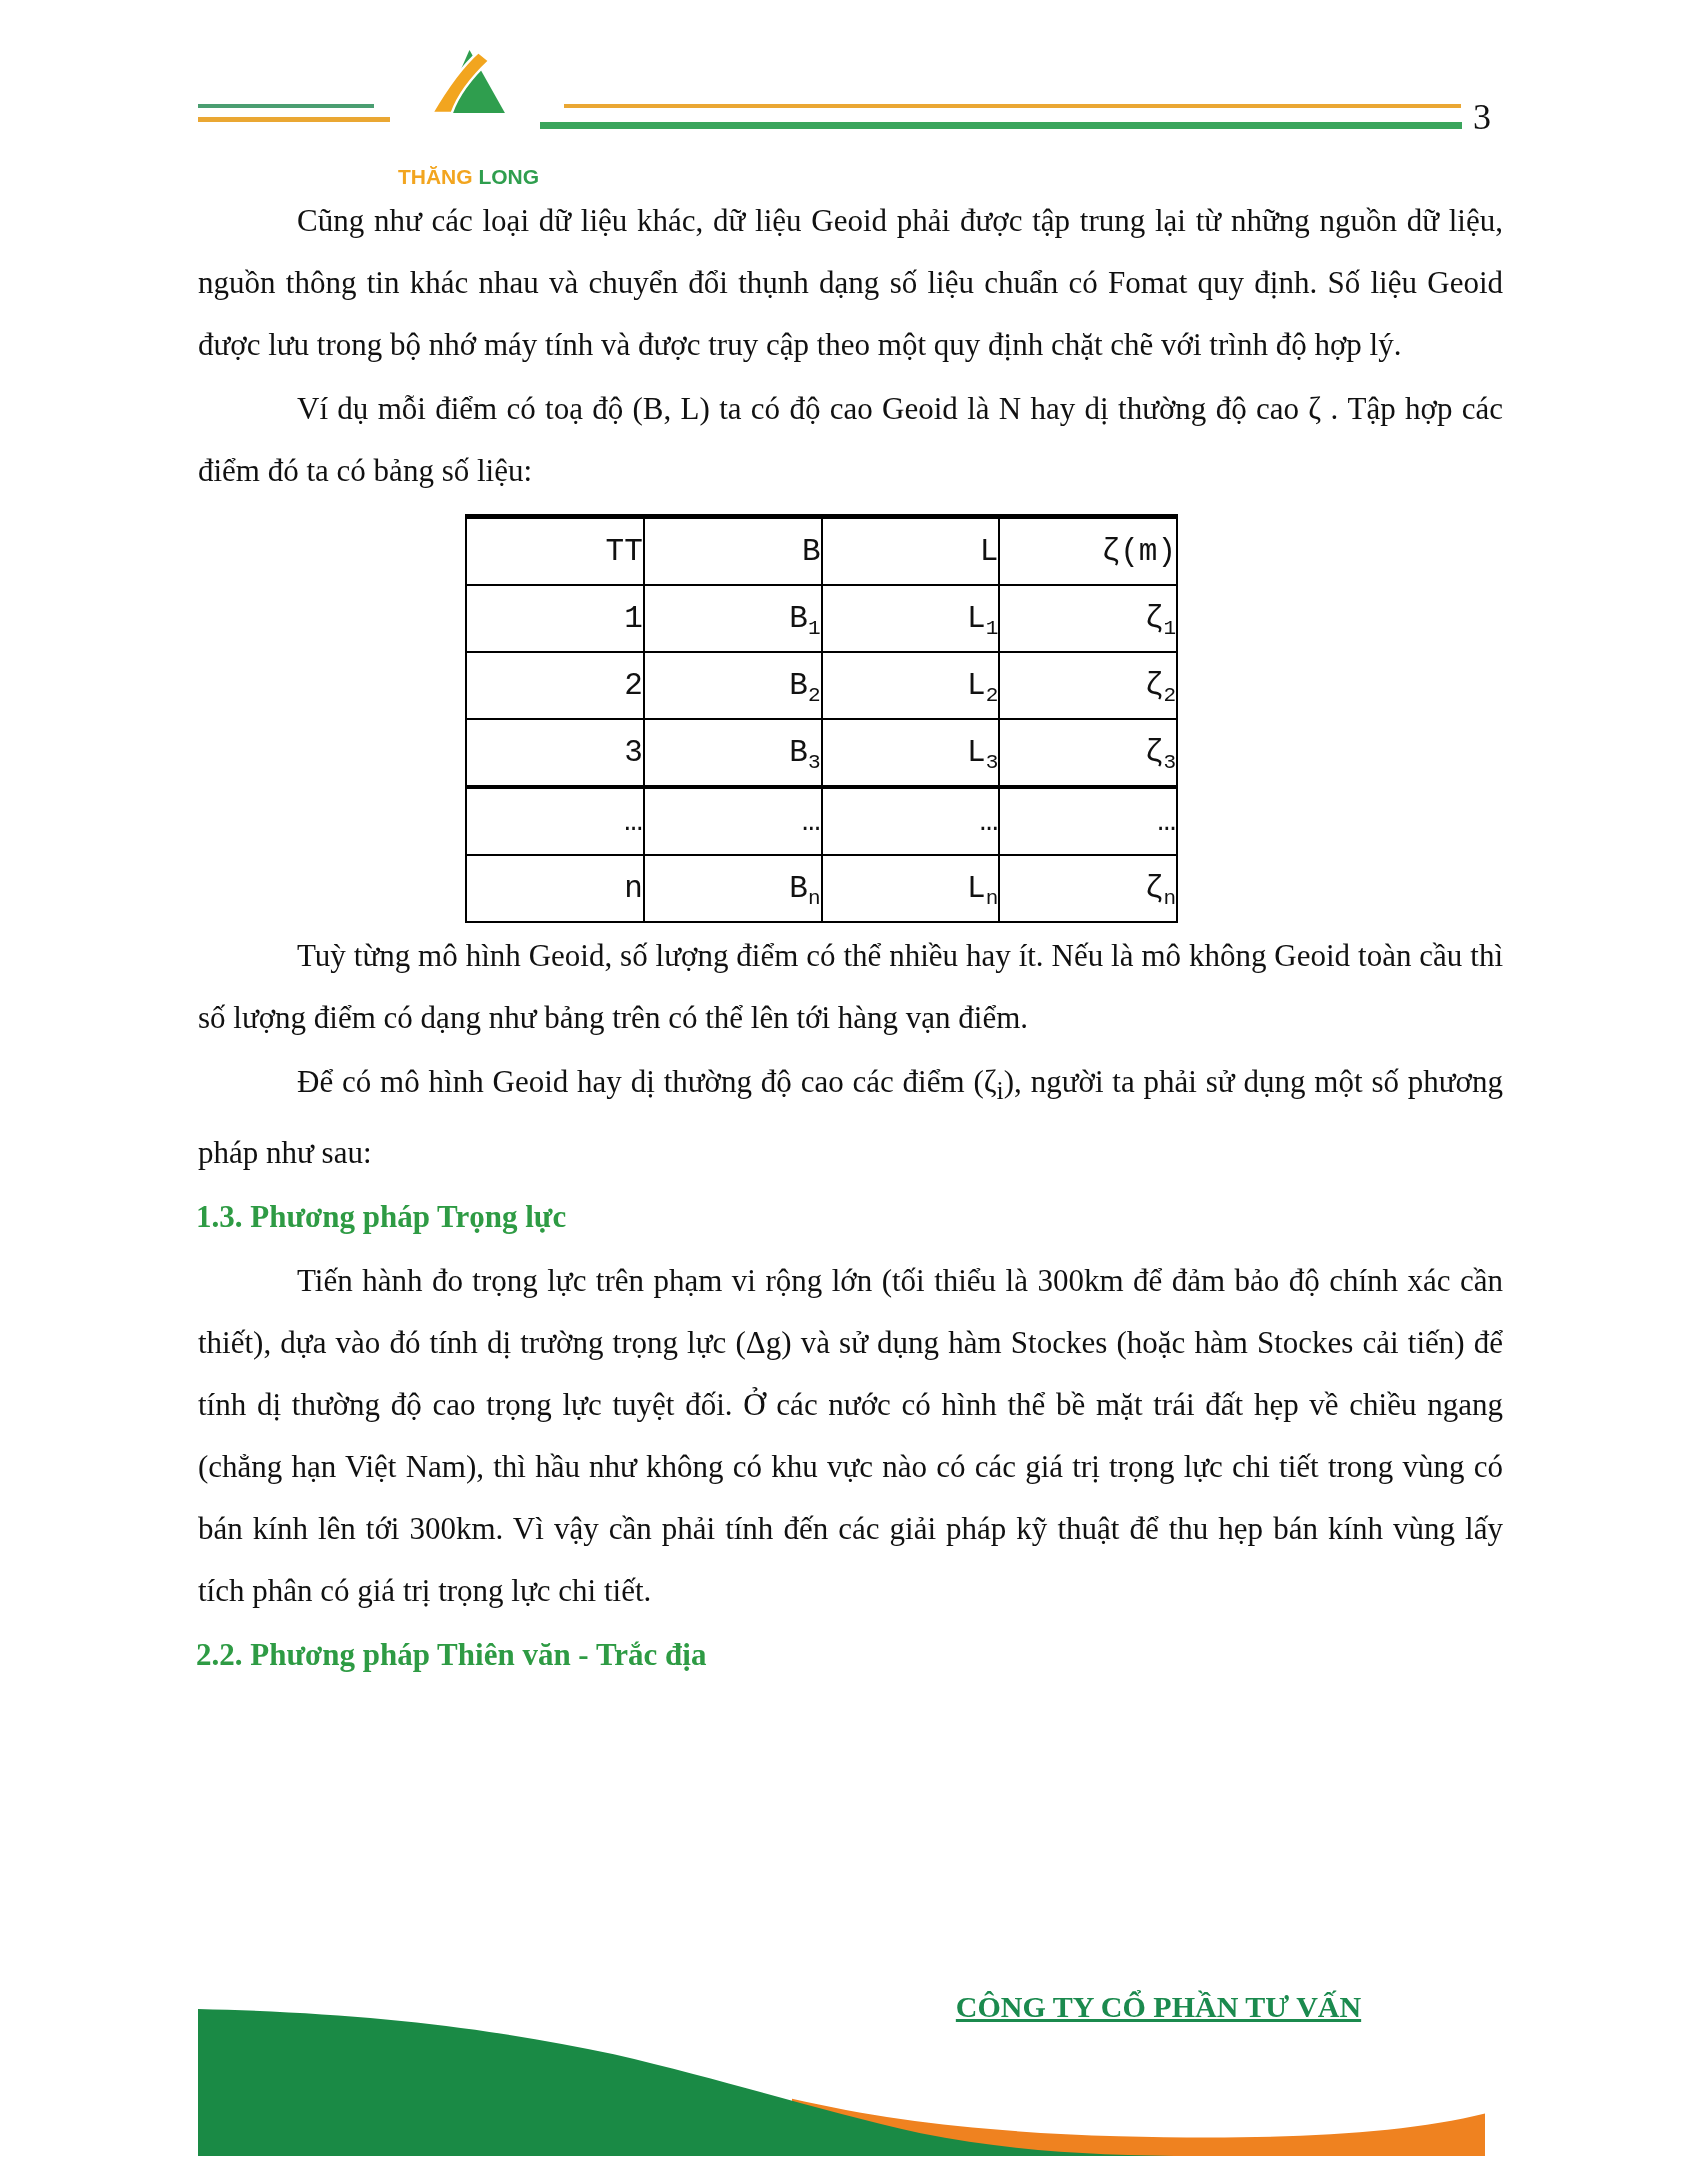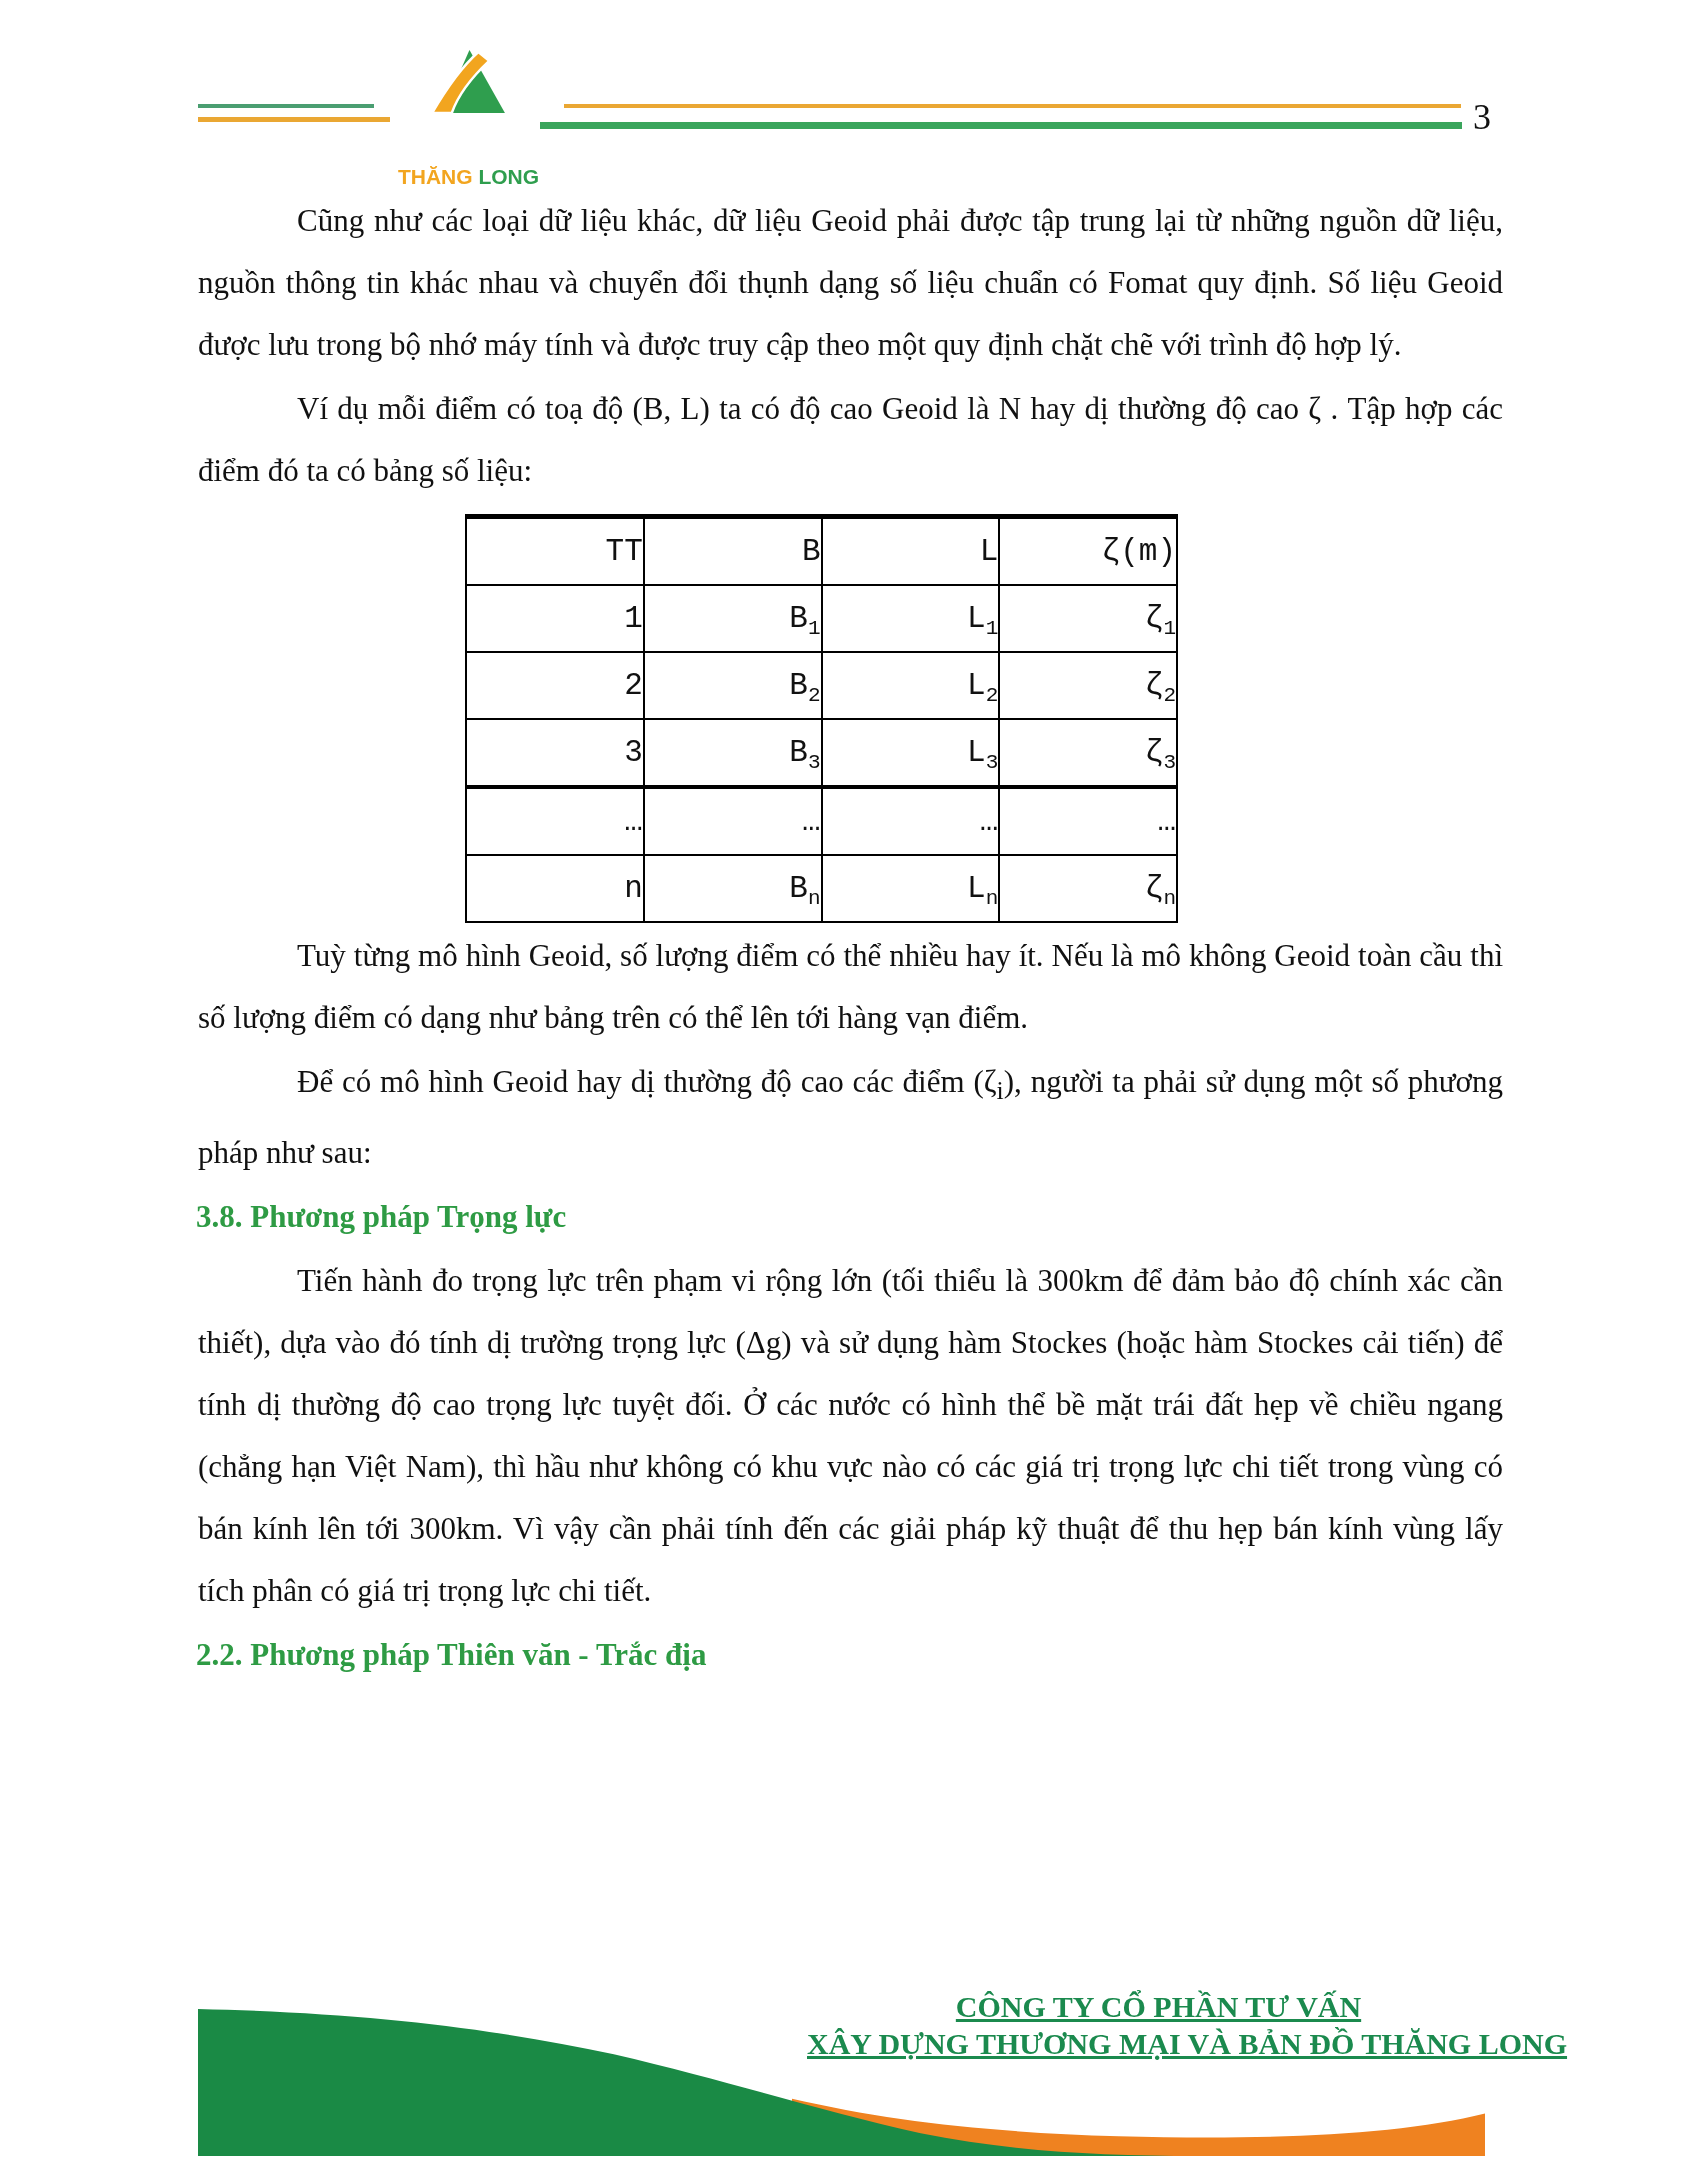--- a/index.html
+++ b/index.html
@@ -139,30 +139,29 @@
             </tr>
           </tbody>
       </table>
     </div>
 
 
     <p>Tuỳ từng mô hình Geoid, số lượng điểm có thể nhiều hay ít. Nếu là mô không Geoid toàn cầu thì số lượng điểm có dạng như bảng trên có thể lên tới hàng vạn điểm.</p>
 
     <p><span>Để có mô hình Geoid hay dị thường độ cao các điểm (ζ</span><sub>i</sub><span>), người ta phải sử dụng một số phương pháp như sau:</span></p>
 
-    <h2 class="sec">3.8. Phương pháp Trọng lực</h2>
+    <h2 class="sec">1.3. Phương pháp Trọng lực</h2>
 
     <p>Tiến hành đo trọng lực trên phạm vi rộng lớn (tối thiểu là 300km để đảm bảo độ chính xác cần thiết), dựa vào đó tính dị trường trọng lực (Δg) và sử dụng hàm Stockes (hoặc hàm Stockes cải tiến) để tính dị thường độ cao trọng lực tuyệt đối. Ở các nước có hình thể bề mặt trái đất hẹp về chiều ngang (chẳng hạn Việt Nam), thì hầu như không có khu vực nào có các giá trị trọng lực chi tiết trong vùng có bán kính lên tới 300km. Vì vậy cần phải tính đến các giải pháp kỹ thuật để thu hẹp bán kính vùng lấy tích phân có giá trị trọng lực chi tiết.</p>
 
     <h2 class="sec">2.2. Phương pháp Thiên văn - Trắc địa</h2>
   </div>
 
   <div class="footer-company">
     <div>CÔNG TY CỔ PHẦN TƯ VẤN</div>
-    <div>XÂY DỰNG THƯƠNG MẠI VÀ BẢN ĐỒ THĂNG LONG</div>
   </div>
 
   <svg class="footer-waves" viewBox="0 0 1300 153" preserveAspectRatio="none">
     <path d="M 600,95 C 700,118 800,129 930,133 C 1070,137 1210,133 1300,110
              L 1300,153 L 600,153 Z" fill="#ef8220"></path>
     <path d="M 0,4 C 170,8 300,24 420,50 C 540,78 630,108 730,130
              C 820,148 910,153 1010,153 L 0,153 Z" fill="#1a8a45"></path>
   </svg>
 
 </div>

